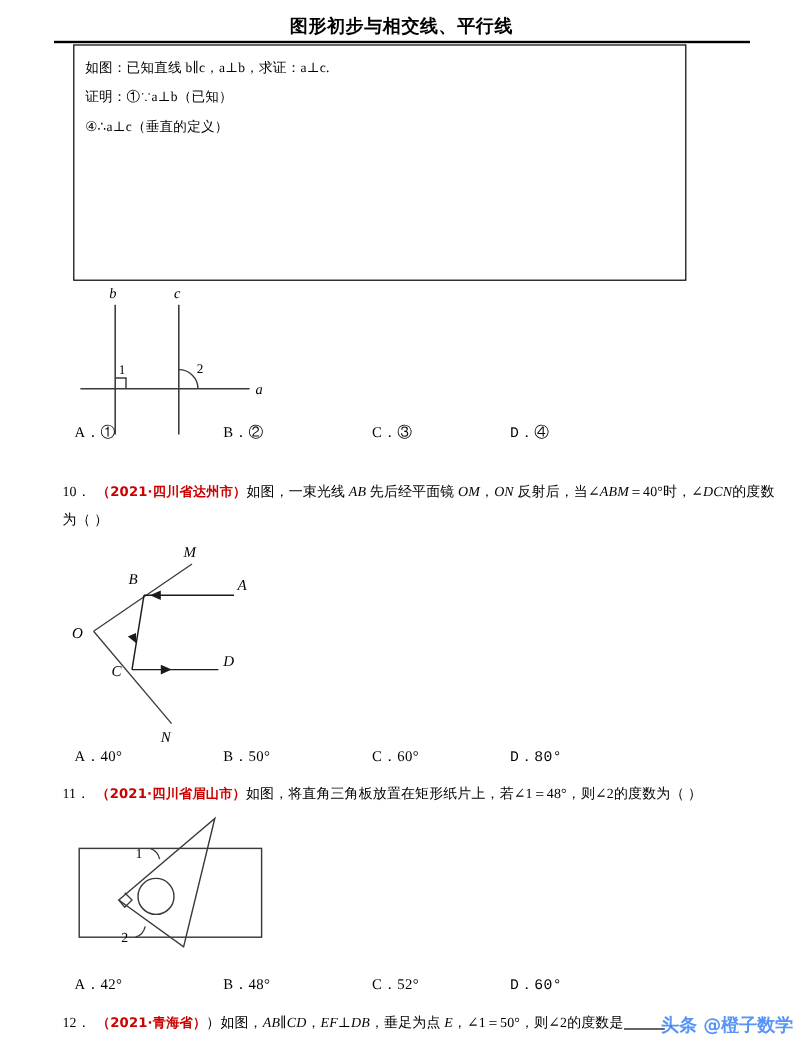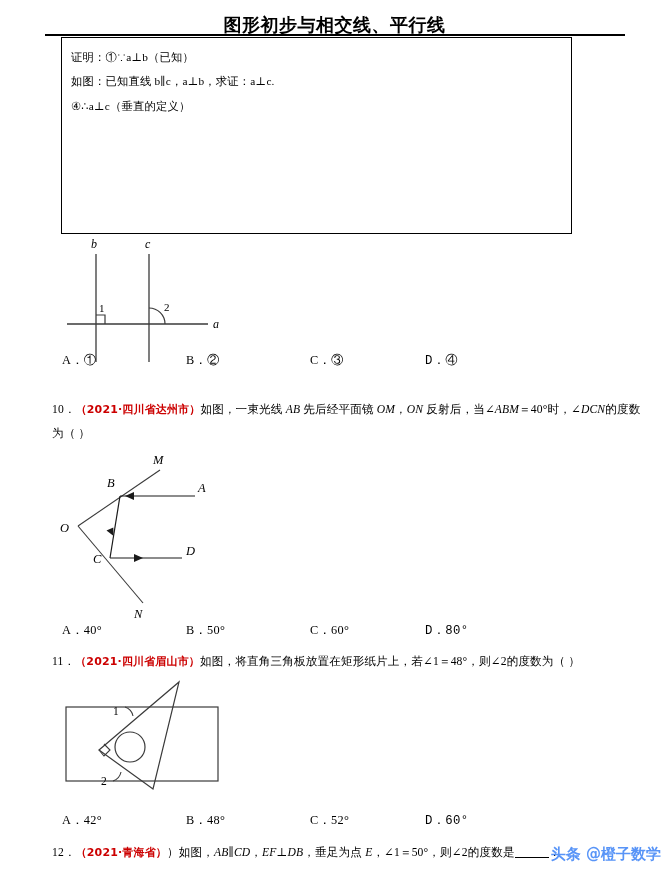--- a/index.html
+++ b/index.html
@@ -18,21 +18,21 @@
 
   
   .doc-title {
     position: absolute;
     left: 0;
     top: 13px;
     width: 669px;
     text-align: center;
     font-family: "DejaVu Sans", "Liberation Sans", sans-serif;
     font-weight: bold;
-    font-size: 18px;
+    font-size: 15px;
     letter-spacing: 0.5px;
   }
   .title-rule {
     position: absolute;
     left: 45px;
     top: 34px;
     width: 580px;
     height: 2px;
     background: #000;
   }
@@ -80,21 +80,21 @@
 
   
   .q {
     position: absolute;
     left: 52px;
     width: 600px;
     font-size: 11.6px;
     line-height: 24px;
     letter-spacing: 0.15px;
   }
-  .q .num { }
+  .q .num { margin-right: 5px; }
   .src {
     color: #cc0000;
     font-weight: bold;
     font-family: "DejaVu Sans", "Liberation Sans", sans-serif;
     font-size: 11px;
   }
   .blank-line {
     display: inline-block;
     width: 34px;
     border-bottom: 1.4px solid #000;
@@ -114,22 +114,22 @@
     white-space: nowrap;
   }
 </style>
 </head>
 <body>
 
 <div class="doc-title">图形初步与相交线、平行线</div>
 <div class="title-rule"></div>
 
 <div class="proof-box">
+  <div class="proof-line">如图：已知直线 b∥c，a⊥b，求证：a⊥c.</div>
   <div class="proof-line">证明：①∵a⊥b（已知）</div>
-  <div class="proof-line">如图：已知直线 b∥c，a⊥b，求证：a⊥c.</div>
   <div class="proof-line">④∴a⊥c（垂直的定义）</div>
 </div>
 
 <div class="fig" style="left:60px; top:238px;">
   <svg width="180" height="128" viewBox="0 0 180 128">
 
     <line x1="36" y1="16" x2="36" y2="124" stroke="#3a3a3a" stroke-width="1.3"></line>
 
     <line x1="89" y1="16" x2="89" y2="124" stroke="#3a3a3a" stroke-width="1.3"></line>
 

